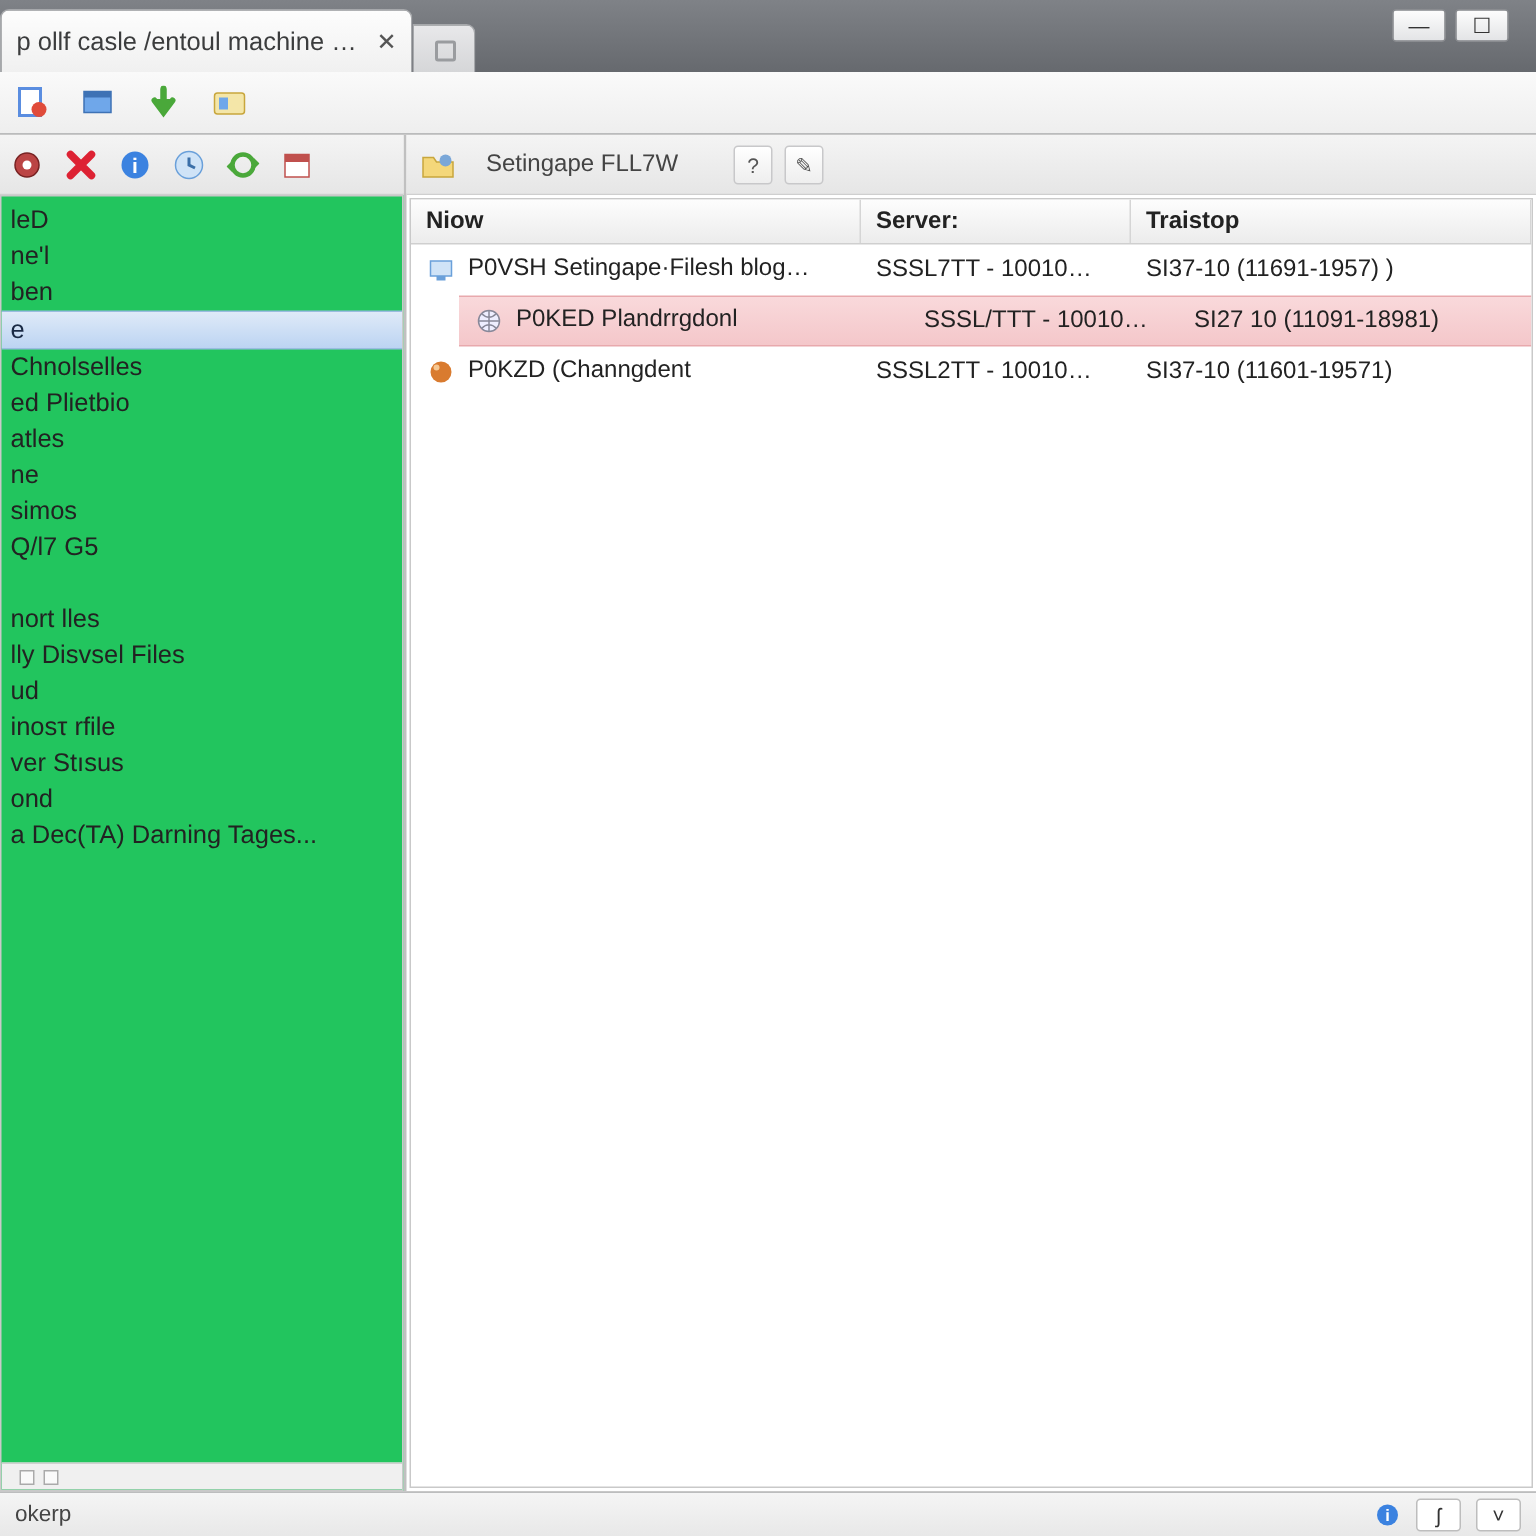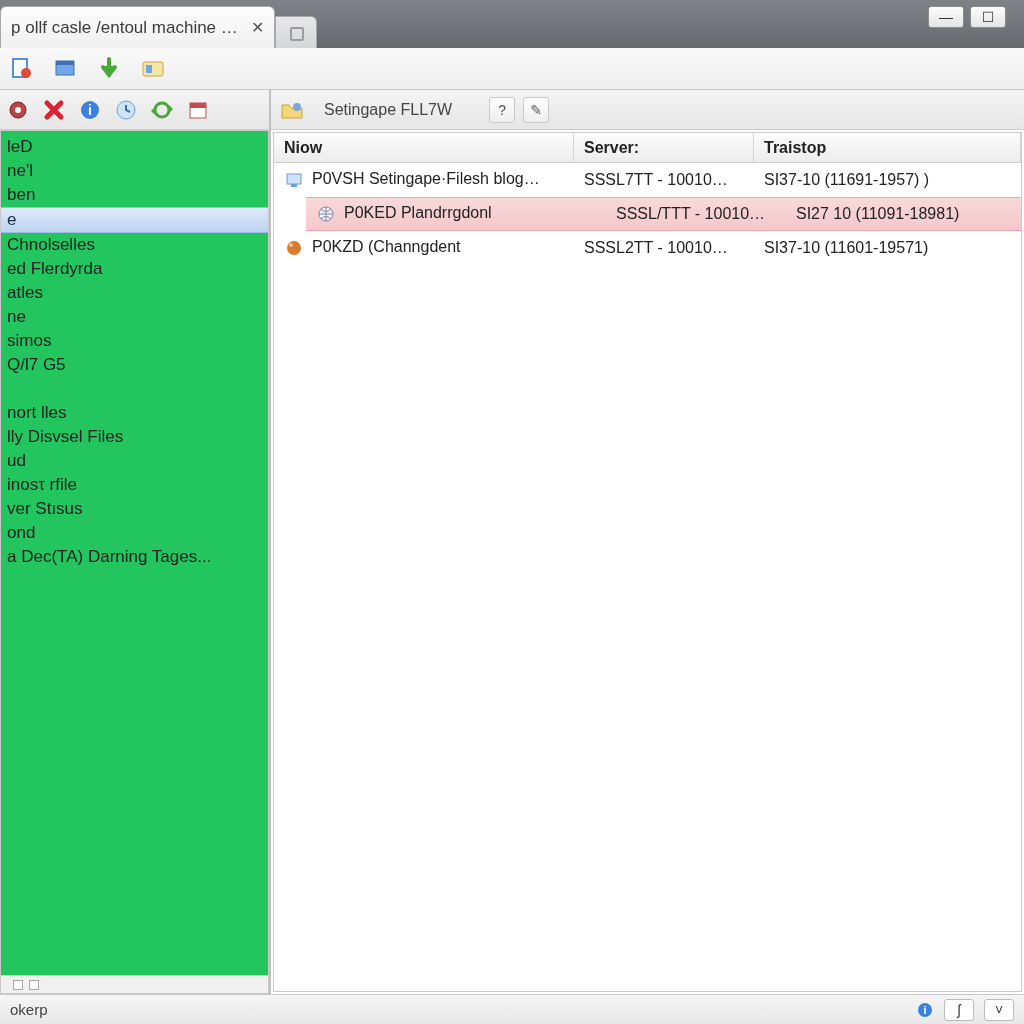--- a/index.html
+++ b/index.html
@@ -359,21 +359,21 @@
         </div>
       </div>
 
       <div class="treewrap">
         <div class="tree" id="tree">
             <div class="tree-item">leD</div>
             <div class="tree-item">ne'l</div>
             <div class="tree-item">ben</div>
             <div class="tree-item selected">e</div>
             <div class="tree-item">Chnolselles</div>
-            <div class="tree-item">ed Flerdyrda</div>
+            <div class="tree-item">ed Plietbio</div>
             <div class="tree-item">atles</div>
             <div class="tree-item">ne</div>
             <div class="tree-item">simos</div>
             <div class="tree-item">Q/l7 G5</div>
             <div class="tree-item">&nbsp;</div>
             <div class="tree-item">nort lles</div>
             <div class="tree-item">lly Disvsel Files</div>
             <div class="tree-item">ud</div>
             <div class="tree-item">inosτ rfile</div>
             <div class="tree-item">ver Stısus</div>

